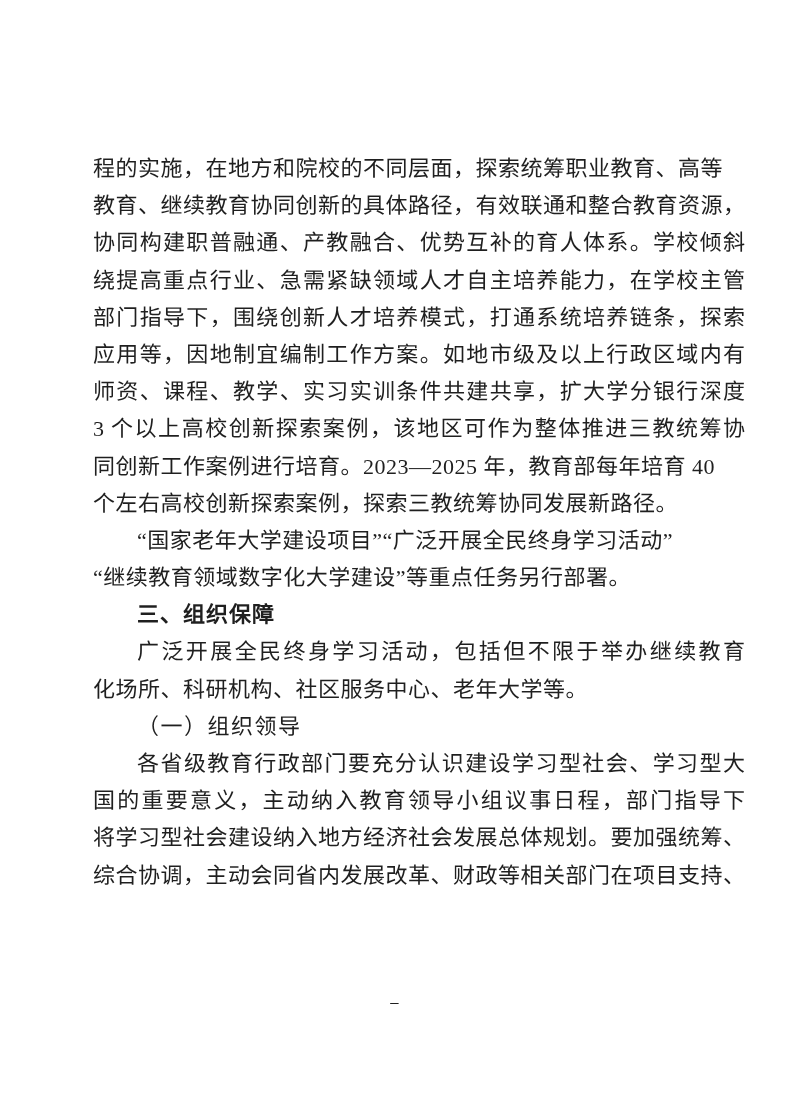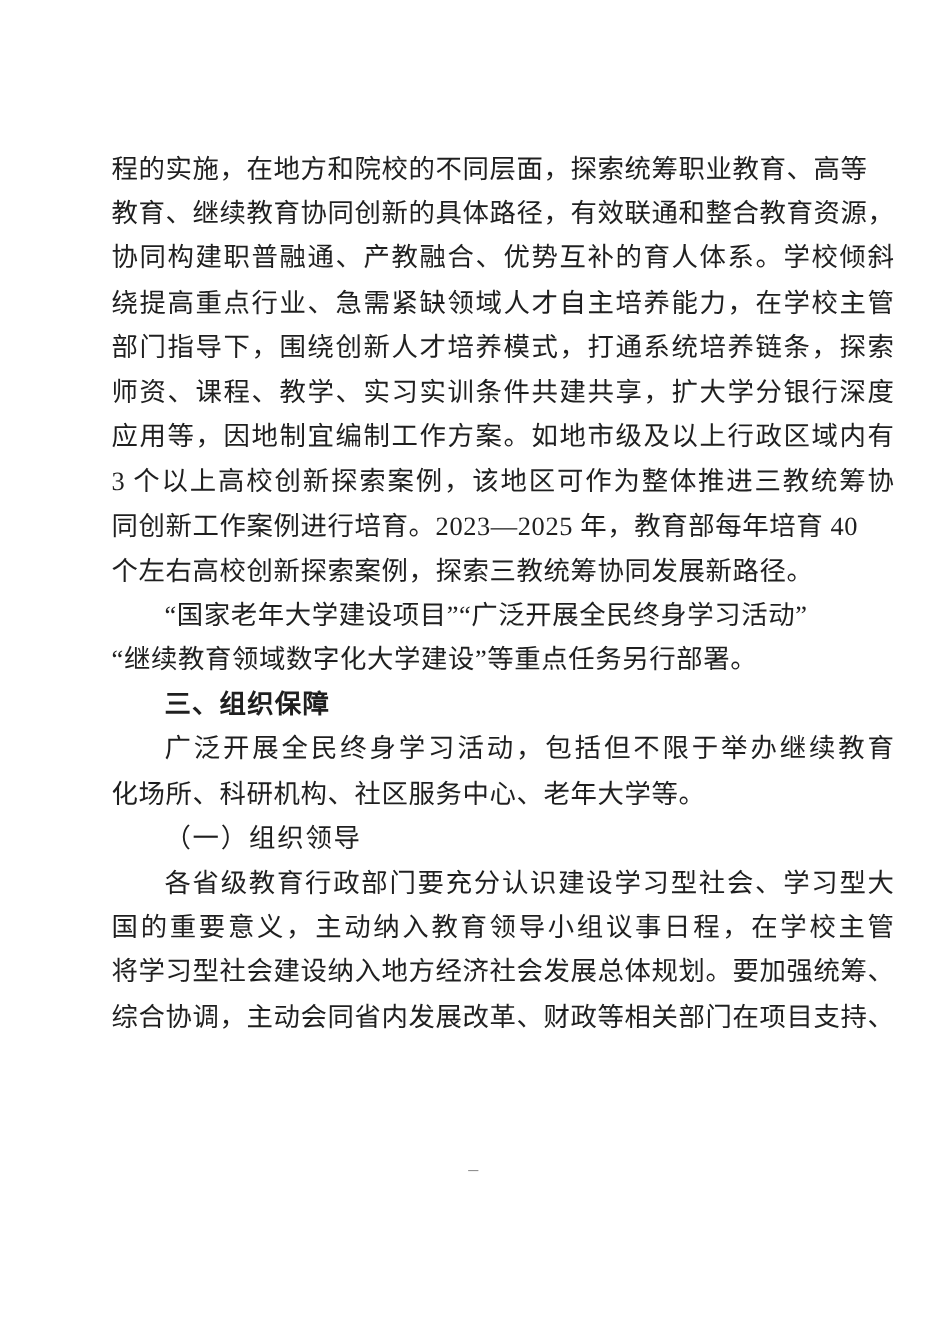--- a/index.html
+++ b/index.html
@@ -8,20 +8,21 @@
     background: #ffffff;
   }
   .page {
     position: relative;
     width: 788px;
     height: 976px;
     background: #ffffff;
     overflow: hidden;
     font-family: "Liberation Serif", "DejaVu Serif", serif;
     color: #1f1f1f;
+    margin-top: 28px;
   }
   .text-block {
     position: absolute;
     left: 93px;
     top: 122px;
     width: 652px;
     font-size: 22px;
   }
   .ln {
     height: 37.2px;
@@ -63,37 +64,37 @@
 <body>
 
 <div class="page">
   <div class="text-block">
 
     <div class="ln">程的实施，在地方和院校的不同层面，探索统筹职业教育、高等</div>
     <div class="ln just">教育、继续教育协同创新的具体路径，有效联通和整合教育资源，</div>
     <div class="ln just">协同构建职普融通、产教融合、优势互补的育人体系。学校倾斜</div>
     <div class="ln just">绕提高重点行业、急需紧缺领域人才自主培养能力，在学校主管</div>
     <div class="ln just">部门指导下，围绕创新人才培养模式，打通系统培养链条，探索</div>
+    <div class="ln just">应用等，因地制宜编制工作方案。如地市级及以上行政区域内有</div>
     <div class="ln just">师资、课程、教学、实习实训条件共建共享，扩大学分银行深度</div>
-    <div class="ln just">应用等，因地制宜编制工作方案。如地市级及以上行政区域内有</div>
     <div class="ln just">3 个以上高校创新探索案例，该地区可作为整体推进三教统筹协</div>
     <div class="ln">同创新工作案例进行培育。2023—2025 年，教育部每年培育 40</div>
     <div class="ln">个左右高校创新探索案例，探索三教统筹协同发展新路径。</div>
 
     <div class="ln indent">“国家老年大学建设项目”“广泛开展全民终身学习活动”</div>
     <div class="ln">“继续教育领域数字化大学建设”等重点任务另行部署。</div>
 
     <div class="ln indent h1">三、组织保障</div>
 
     <div class="ln just indent">广泛开展全民终身学习活动，包括但不限于举办继续教育</div>
     <div class="ln">化场所、科研机构、社区服务中心、老年大学等。</div>
 
     <div class="ln indent kai">（一）组织领导</div>
 
     <div class="ln just indent">各省级教育行政部门要充分认识建设学习型社会、学习型大</div>
-    <div class="ln just">国的重要意义，主动纳入教育领导小组议事日程，在学校主管</div>
+    <div class="ln just">国的重要意义，主动纳入教育领导小组议事日程，部门指导下</div>
     <div class="ln just">将学习型社会建设纳入地方经济社会发展总体规划。要加强统筹、</div>
     <div class="ln just">综合协调，主动会同省内发展改革、财政等相关部门在项目支持、</div>
 
   </div>
 
   <div class="footer">— 7 —</div>
 </div>
 
 </body></html>

